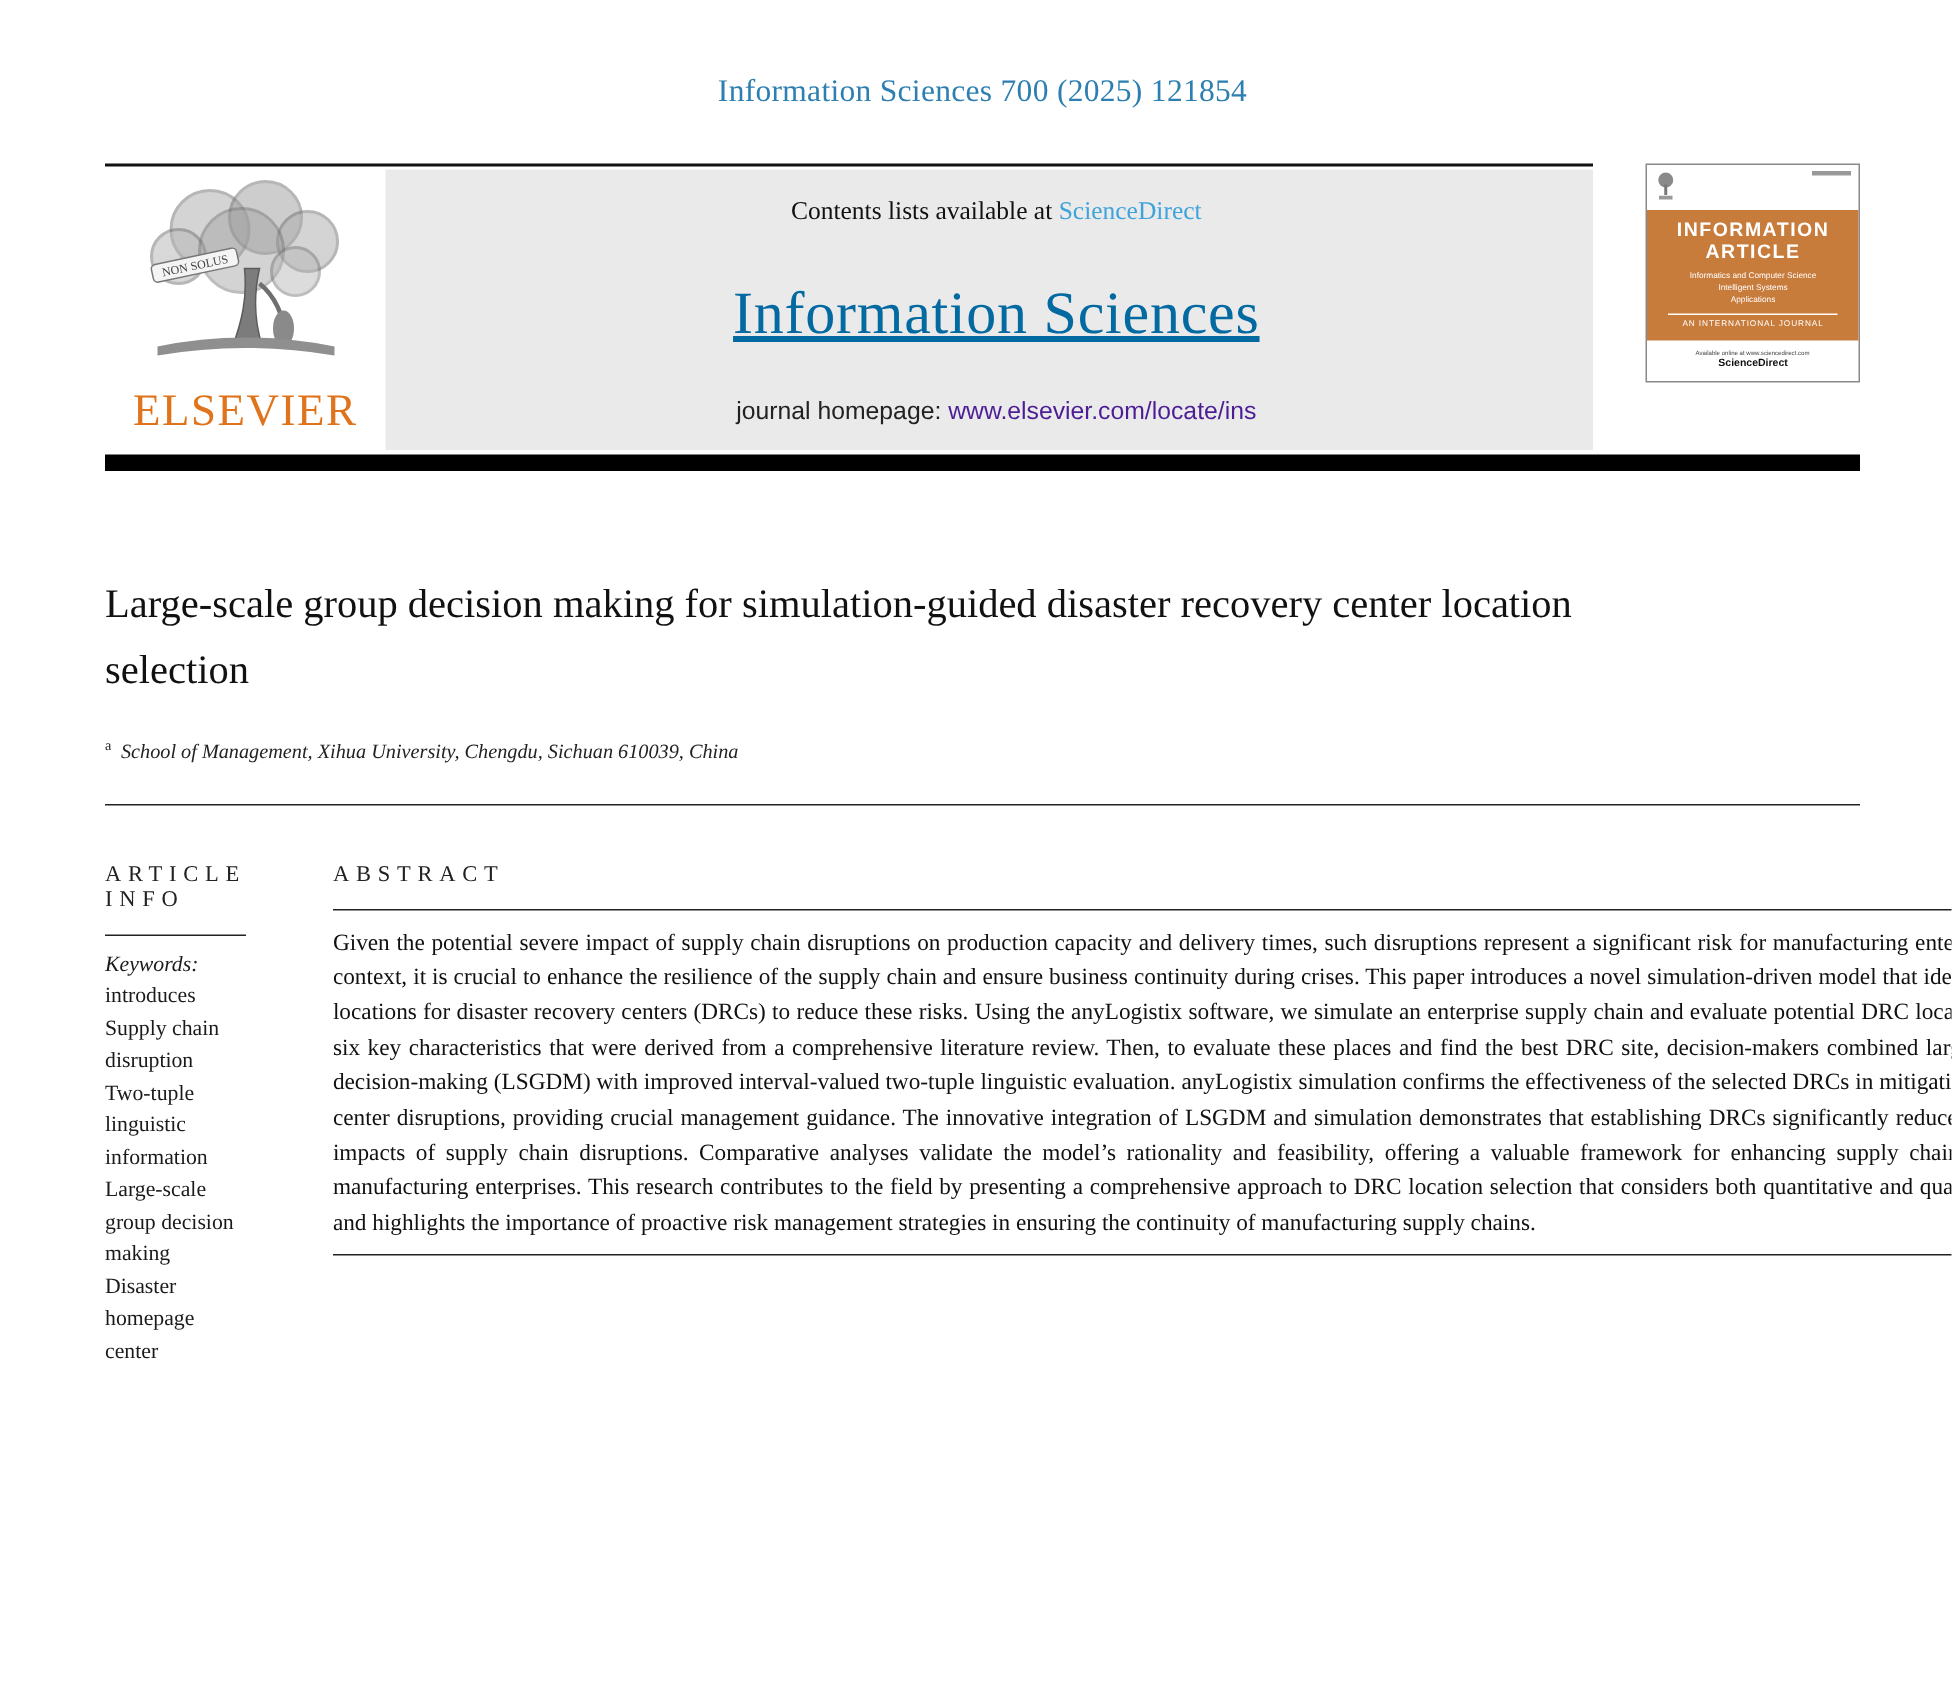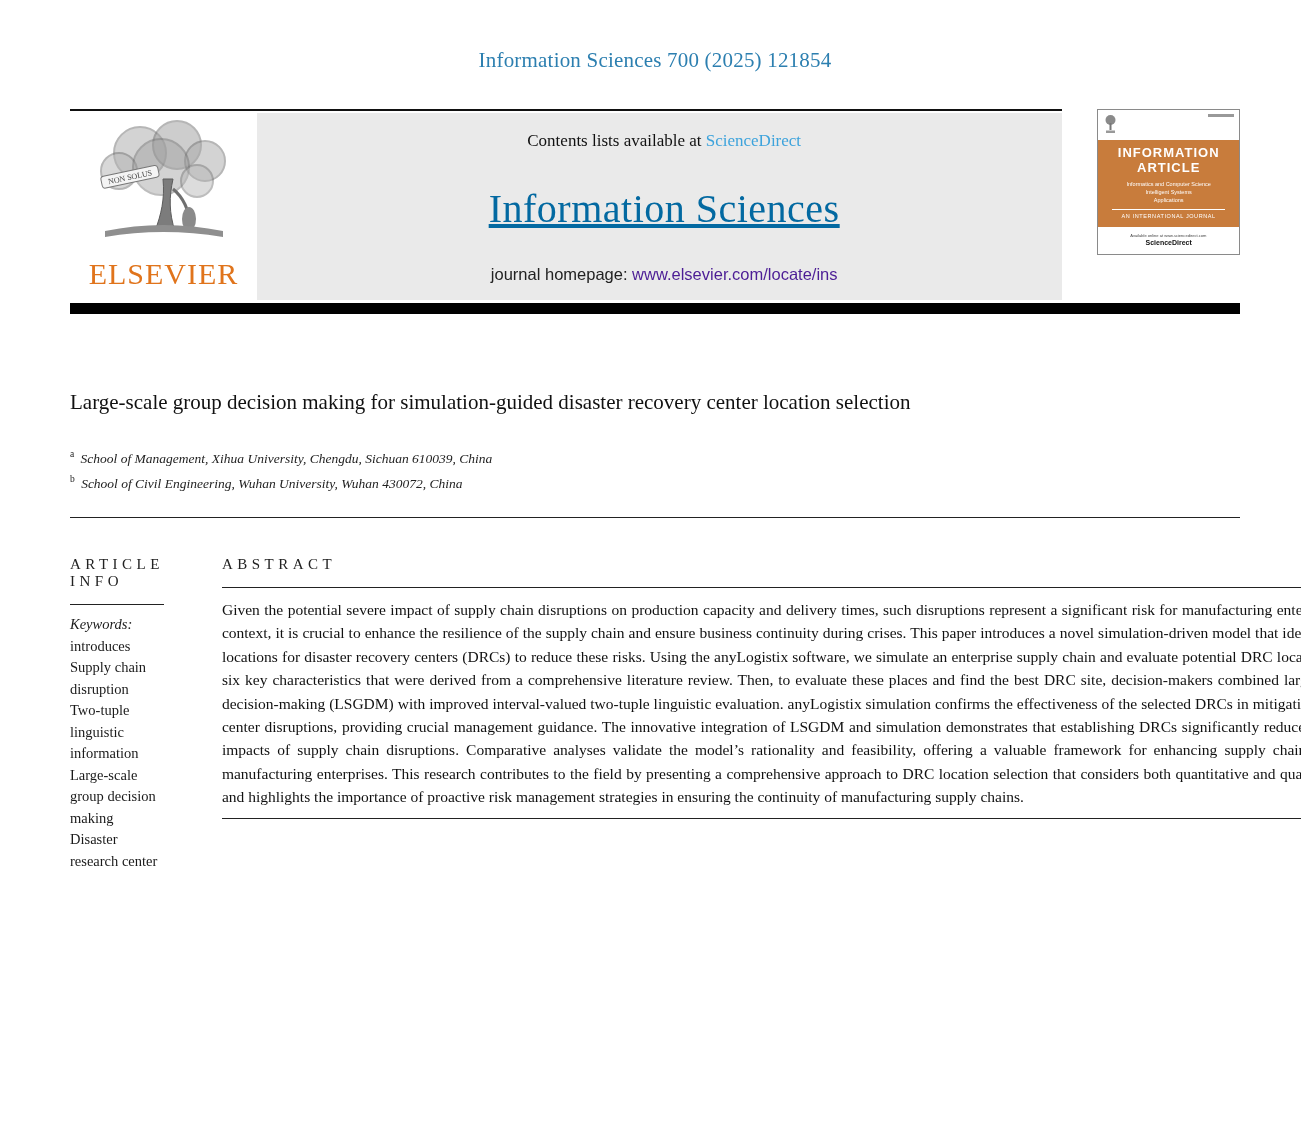--- a/index.html
+++ b/index.html
@@ -99,21 +99,21 @@
   .black-bar {
     margin-top:3px;
     height:11px;
     background:#000;
     width:1170px;
   }
 
   
   .article-title {
     margin-top:66px;
-    font-size:21px;
+    font-size:27px;
     line-height:44px;
     color:#111;
     max-width:1030px;
   }
   .authors-line {
     margin-top:32px;
     font-size:21.5px;
     color:#111;
   }
   .authors-line sup {
@@ -241,36 +241,35 @@
     </div>
   </div>
 
   <div class="black-bar"></div>
 
   <h1 class="article-title" style="font-weight:normal;">Large-scale group decision making for simulation-guided disaster recovery center location selection</h1>
 
 
   <div class="affiliations">
       <div class="affiliation"><sup>a</sup> School of Management, Xihua University, Chengdu, Sichuan 610039, China</div>
-      <div class="affiliation"><sup>b</sup> School of Civil Engineering, Wuhan University, Wuhan 430072, China</div>
     </div>
 
   <div class="body-rule"></div>
 
   <div class="columns">
     <div class="col-left">
       <div class="section-heading">ARTICLE INFO</div>
       <div class="heading-rule"></div>
       <div class="keywords">
         <div class="kw-label">Keywords:</div>
       <div class="kw-item">introduces</div>
           <div class="kw-item">Supply chain disruption</div>
           <div class="kw-item">Two-tuple linguistic information</div>
           <div class="kw-item">Large-scale group decision making</div>
-          <div class="kw-item">Disaster research center</div>
+          <div class="kw-item">Disaster homepage center</div>
         </div>
     </div>
     <div class="col-right">
       <div class="section-heading">ABSTRACT</div>
       <div class="heading-rule"></div>
       <div class="abstract-text">Given the potential severe impact of supply chain disruptions on production capacity and delivery times, such disruptions represent a significant risk for manufacturing enterprises. In this context, it is crucial to enhance the resilience of the supply chain and ensure business continuity during crises. This paper introduces a novel simulation-driven model that identifies the best locations for disaster recovery centers (DRCs) to reduce these risks. Using the anyLogistix software, we simulate an enterprise supply chain and evaluate potential DRC locations based on six key characteristics that were derived from a comprehensive literature review. Then, to evaluate these places and find the best DRC site, decision-makers combined large-scale group decision-making (LSGDM) with improved interval-valued two-tuple linguistic evaluation. anyLogistix simulation confirms the effectiveness of the selected DRCs in mitigating distribution center disruptions, providing crucial management guidance. The innovative integration of LSGDM and simulation demonstrates that establishing DRCs significantly reduces the negative impacts of supply chain disruptions. Comparative analyses validate the model’s rationality and feasibility, offering a valuable framework for enhancing supply chain resilience in manufacturing enterprises. This research contributes to the field by presenting a comprehensive approach to DRC location selection that considers both quantitative and qualitative factors and highlights the importance of proactive risk management strategies in ensuring the continuity of manufacturing supply chains.</div>
       <div class="bottom-rule"></div>
     </div>
   </div>
 

